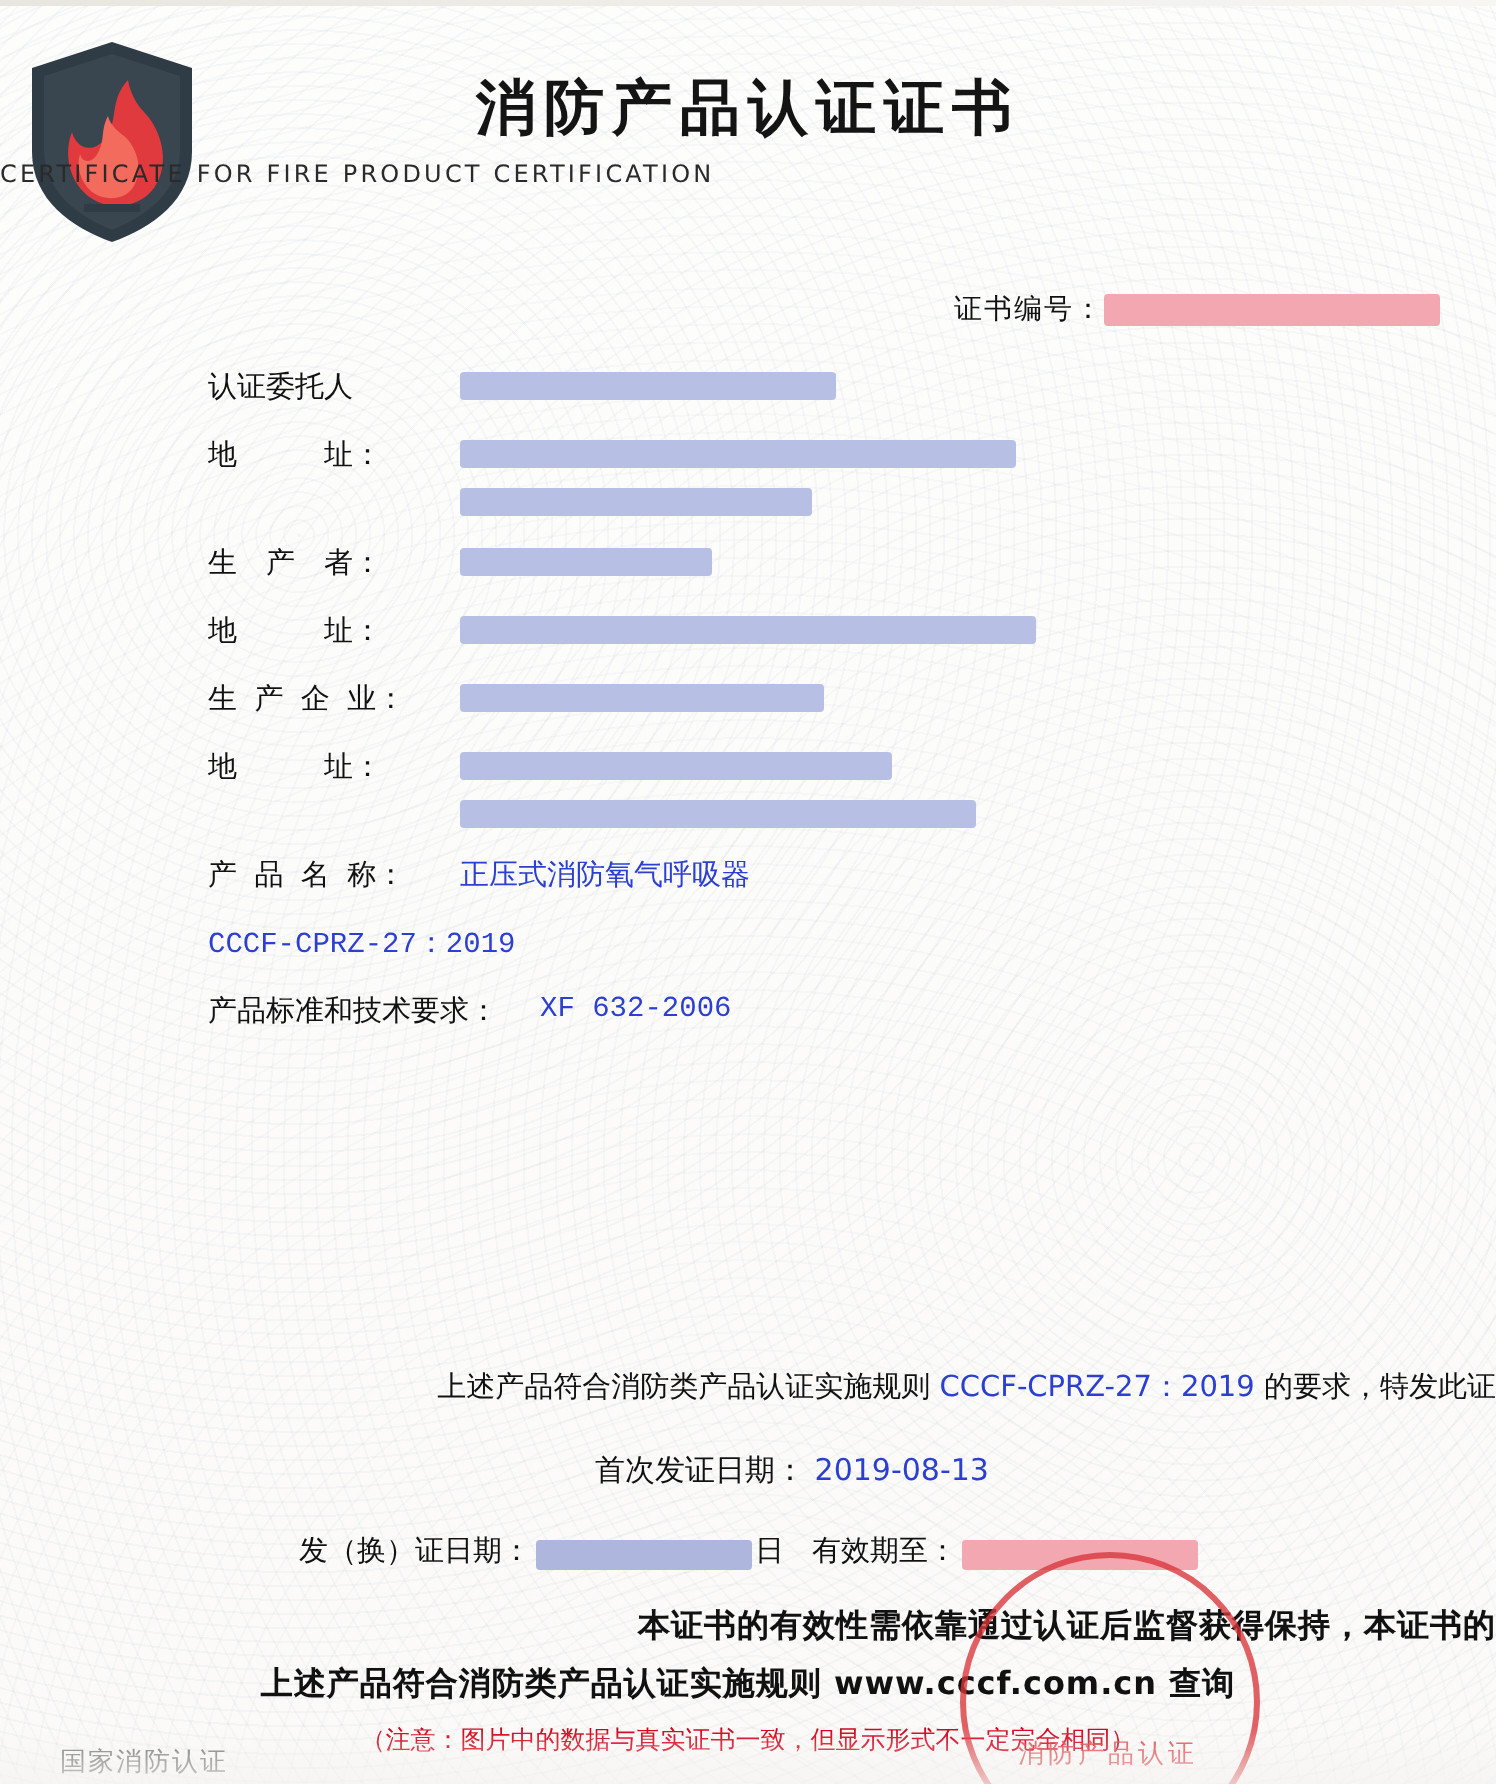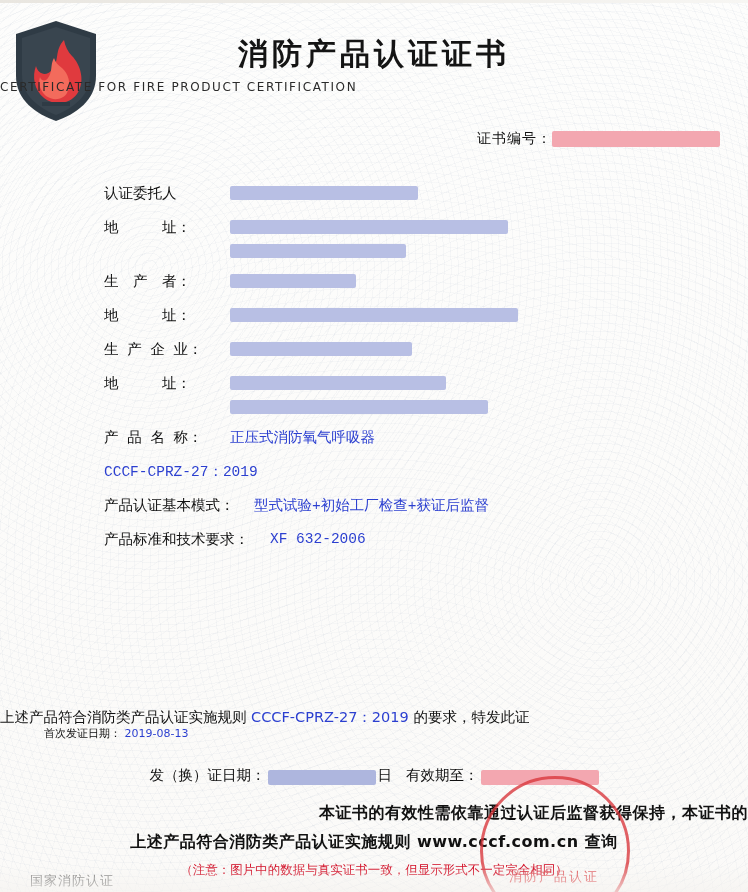--- a/index.html
+++ b/index.html
@@ -56,21 +56,21 @@
     text-align: left;
     font-size: 12px;
     letter-spacing: 1.6px;
     color: #2a2a2a;
     font-weight: normal;
   }
 
   
   .certno {
     position: absolute;
-    top: 130px;
+    top: 146px;
     right: 28px;
     display: flex;
     align-items: center;
     font-size: 14px;
     color: #111;
   }
   .certno .lbl { letter-spacing: 1px; }
   .redact {
     display: inline-block;
     border-radius: 2px;
@@ -113,31 +113,31 @@
 
   .value-cn { color: #1f2fc4; }
 
   
   .rb { height: 14px; display:inline-block; border-radius:2px; }
 
   
   .stmt {
     position: absolute;
     left: 0; right: 0;
-    text-align: left;
+    text-align: right;
     font-size: 14.5px;
     color: #111;
-    margin-top: 24px;
   }
   .stmt .hl { color: #2b3fd0; }
 
   .issue-first {
     position: absolute;
     left: 0; right: 0;
-    font-size: 11px;
+    text-align: center;
+    font-size: 15px;
     color: #111;
     margin-left: 44px;
   }
   .issue-first .d { color: #2b3fd0; }
 
   .issue-row {
     position: absolute;
     left: 0; right: 0;
     display: flex;
     justify-content: center;
@@ -284,24 +284,20 @@
       <span class="label">产 品 名 称：</span>
       <span class="value value-cn">正压式消防氧气呼吸器</span>
     </div>
 
 
 
     <div class="row">
       <span class="value">CCCF-CPRZ-27：2019</span>
     </div>
 
-    <div class="row">
-      <span class="label" style="width:150px;">产品认证基本模式：</span>
-      <span class="value">型式试验+初始工厂检查+获证后监督</span>
-    </div>
 
     <div class="row">
       <span class="label" style="width:166px;">产品标准和技术要求：</span>
       <span class="value">XF 632-2006</span>
     </div>
 
   </div>
 
   <div class="stmt" style="top:684px;">
     <span>上述产品符合消防类产品认证实施规则</span>

